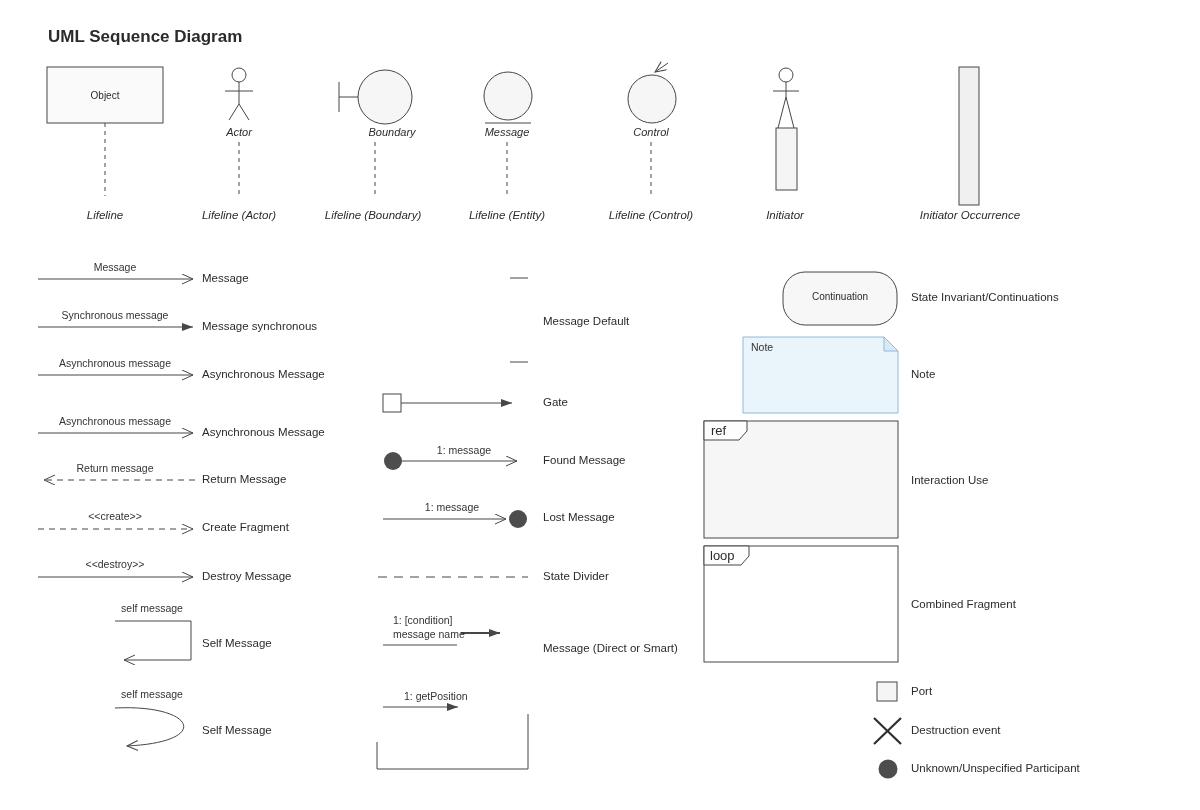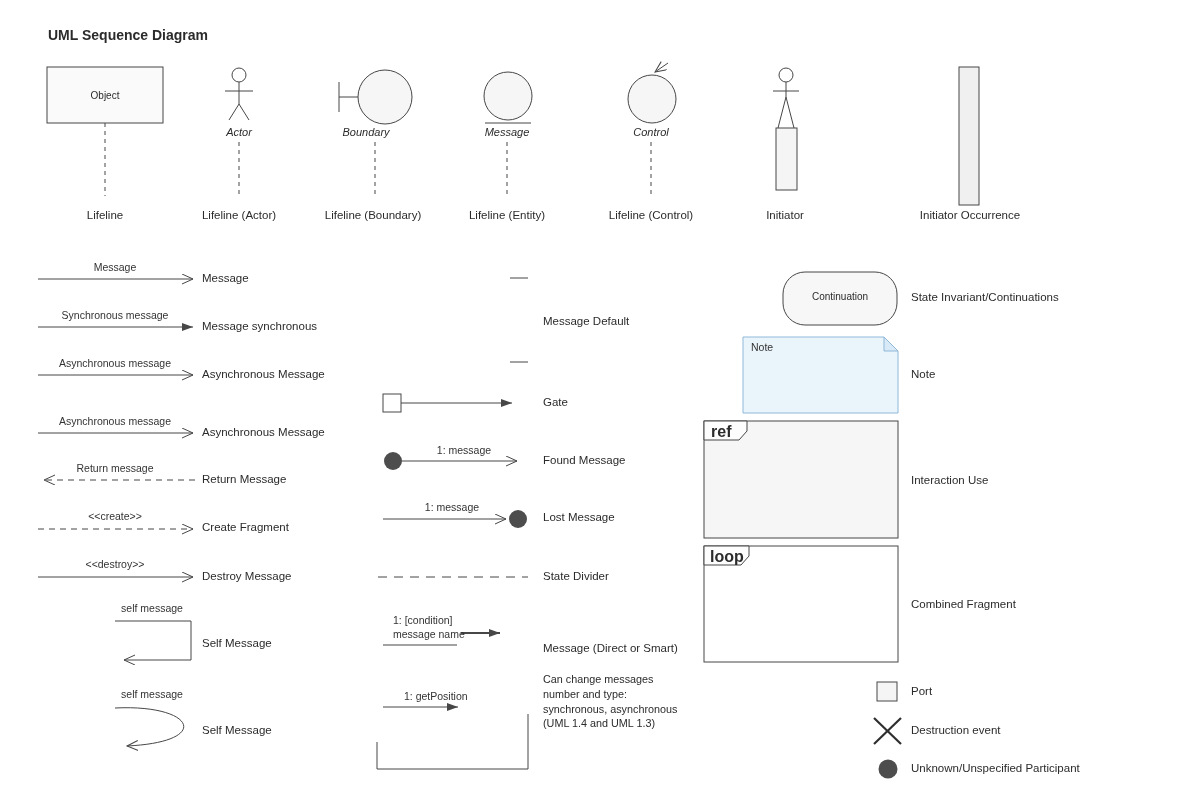--- a/index.html
+++ b/index.html
@@ -1,26 +1,26 @@
 <!DOCTYPE html>
 <html><head>
 <meta charset="utf-8">
 <style>
   html,body{margin:0;padding:0;background:#ffffff;}
   .canvas{position:relative;width:1200px;height:810px;background:#fff;overflow:hidden;
           font-family:"Liberation Sans", sans-serif;color:#2b2b2b;}
   svg{position:absolute;left:0;top:0;}
   .t{position:absolute;white-space:nowrap;}
-  .title{font-weight:bold;font-size:14px;}
+  .title{font-weight:bold;font-size:17px;}
   .sym{font-size:11px;transform:translateX(-50%);font-style:italic;}
-  .sym2{font-size:11.5px;transform:translateX(-50%);}
+  .sym2{font-size:11.5px;transform:translateX(-50%);font-style:italic;}
   .ann{font-size:10.5px;transform:translateX(-50%);color:#333;}
   .annL{font-size:10.5px;color:#333;}
   .lbl{font-size:11.5px;}
-  .tab{font-size:16px;font-weight:bold;}
+  .tab{font-size:13px;font-weight:normal;}
   .inshape{font-size:10px;}
   .notelines div{font-size:10.8px;line-height:14.8px;}
 </style>
 </head>
 <body>
 
 <div class="canvas">
 
   <svg width="1200" height="810" viewBox="0 0 1200 810">
     <defs>
@@ -158,21 +158,21 @@
     </g>
     <g>
       <circle cx="888" cy="769" r="9.5" fill="#4d4d4d"></circle>
     </g>
   </svg>
 
   <div class="t title" style="left:48px;top:27px">UML Sequence Diagram</div>
 
   <div class="t inshape" style="left:105px;top:90px;transform:translateX(-50%)">Object</div>
   <div class="t sym" style="left:239px;top:126px">Actor</div>
-  <div class="t sym" style="left:366px;top:126px">Boundary</div>
+  <div class="t sym" style="left:392px;top:126px">Boundary</div>
   <div class="t sym" style="left:507px;top:126px">Message</div>
   <div class="t sym" style="left:651px;top:126px">Control</div>
 
   <div class="t sym2" style="left:105px;top:209px">Lifeline</div>
   <div class="t sym2" style="left:239px;top:209px">Lifeline (Actor)</div>
   <div class="t sym2" style="left:373px;top:209px">Lifeline (Boundary)</div>
   <div class="t sym2" style="left:507px;top:209px">Lifeline (Entity)</div>
   <div class="t sym2" style="left:651px;top:209px">Lifeline (Control)</div>
   <div class="t sym2" style="left:785px;top:209px">Initiator</div>
   <div class="t sym2" style="left:970px;top:209px">Initiator Occurrence</div>
@@ -202,26 +202,20 @@
   <div class="t annL" style="left:393px;top:614px">1: [condition]</div>
   <div class="t annL" style="left:393px;top:628px">message name</div>
   <div class="t annL" style="left:404px;top:690px">1: getPosition</div>
 
   <div class="t lbl" style="left:543px;top:315px">Message Default</div>
   <div class="t lbl" style="left:543px;top:396px">Gate</div>
   <div class="t lbl" style="left:543px;top:454px">Found Message</div>
   <div class="t lbl" style="left:543px;top:511px">Lost Message</div>
   <div class="t lbl" style="left:543px;top:570px">State Divider</div>
   <div class="t lbl" style="left:543px;top:642px">Message (Direct or Smart)</div>
-  <div class="t notelines" style="left:543px;top:672px">
-    <div>Can change messages</div>
-    <div>number and type:</div>
-    <div>synchronous, asynchronous</div>
-    <div>(UML 1.4 and UML 1.3)</div>
-  </div>
 
   <div class="t inshape" style="left:840px;top:291px;transform:translateX(-50%)">Continuation</div>
   <div class="t lbl" style="left:911px;top:291px">State Invariant/Continuations</div>
   <div class="t annL" style="left:751px;top:341px">Note</div>
   <div class="t lbl" style="left:911px;top:368px">Note</div>
   <div class="t tab" style="left:711px;top:423px">ref</div>
   <div class="t lbl" style="left:911px;top:474px">Interaction Use</div>
   <div class="t tab" style="left:710px;top:548px">loop</div>
   <div class="t lbl" style="left:911px;top:598px">Combined Fragment</div>
   <div class="t lbl" style="left:911px;top:685px">Port</div>

